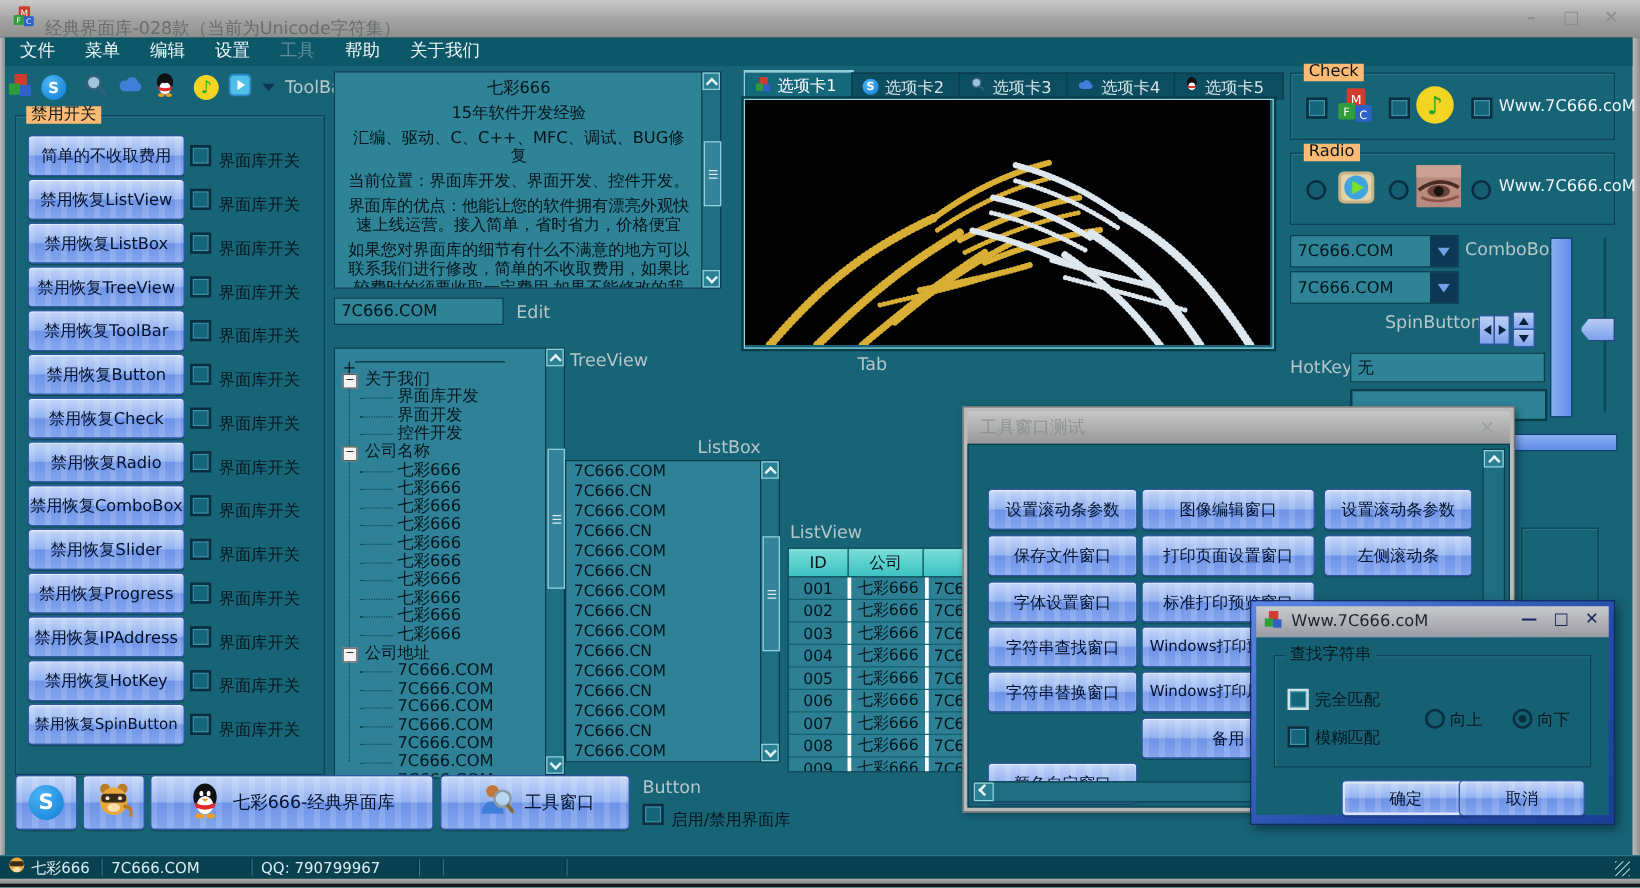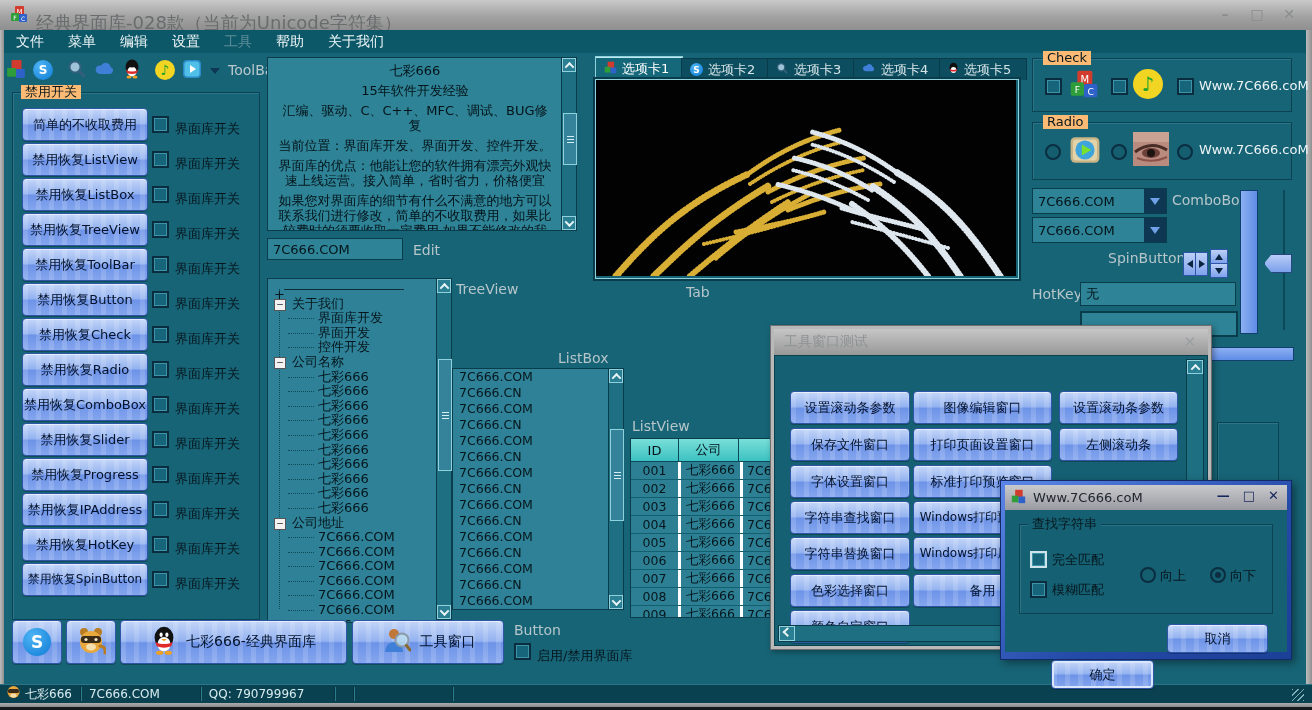--- a/index.html
+++ b/index.html
@@ -113,21 +113,21 @@
     <span class="t-icon">
       <svg width="18" height="18" viewBox="0 0 18 18">
           <rect x="5" y="1" width="9" height="9" rx="1" fill="#d23c2e"></rect>
           <text x="9.5" y="8.5" font-size="7" fill="#fff" text-anchor="middle">M</text>
           <rect x="1" y="8" width="8" height="8" rx="1" fill="#2f9e3a"></rect>
           <text x="5" y="14.5" font-size="6" fill="#fff" text-anchor="middle">F</text>
           <rect x="9" y="9" width="8" height="8" rx="1" fill="#2e62c8"></rect>
           <text x="13" y="15.5" font-size="6" fill="#fff" text-anchor="middle">C</text>
         </svg>
     </span>
-    <span style="font-size:18px;margin-top:16px;">经典界面库-028款（当前为Unicode字符集）</span>
+    <span style="font-size:14px;margin-top:16px;">经典界面库-028款（当前为Unicode字符集）</span>
     <span class="cap-btns">
       <span>–</span>
       <span>□</span>
       <span>✕</span>
     </span>
   </div>
   <div class="abs frame-l"></div>
   <div class="abs frame-r"></div>
   <div class="abs frame-b"></div>
   <div class="abs frame-dark"></div>
@@ -517,21 +517,20 @@
     <div class="twin-title">
       <span>工具窗口测试</span>
       <span class="twin-close">✕</span>
     </div>
     <div class="twin-client" style="height:289px;">
       <div class="btn" style="position:absolute;left:15px;top:35px;width:118px;height:31px;">设置滚动条参数</div>
       <div class="btn" style="position:absolute;left:15px;top:72px;width:118px;height:31px;">保存文件窗口</div>
       <div class="btn" style="position:absolute;left:15px;top:109px;width:118px;height:31px;">字体设置窗口</div>
       <div class="btn" style="position:absolute;left:15px;top:145px;width:118px;height:31px;">字符串查找窗口</div>
       <div class="btn" style="position:absolute;left:15px;top:181px;width:118px;height:31px;">字符串替换窗口</div>
-      <div class="btn" style="position:absolute;left:15px;top:218px;width:118px;height:31px;">色彩选择窗口</div>
       <div class="btn" style="position:absolute;left:15px;top:254px;width:118px;height:31px;">颜色自定窗口</div>
       <div class="btn" style="position:absolute;left:138px;top:35px;width:137px;height:31px;">图像编辑窗口</div>
       <div class="btn" style="position:absolute;left:138px;top:72px;width:137px;height:31px;">打印页面设置窗口</div>
       <div class="btn" style="position:absolute;left:138px;top:109px;width:137px;height:31px;">标准打印预览窗口</div>
       <div class="btn" style="position:absolute;left:138px;top:145px;width:137px;height:31px;font-size:12px;">Windows打印预览窗口</div>
       <div class="btn" style="position:absolute;left:138px;top:181px;width:137px;height:31px;font-size:12px;">Windows打印属性窗口</div>
       <div class="btn" style="position:absolute;left:138px;top:218px;width:137px;height:31px;">备用</div>
       <div class="btn" style="position:absolute;left:284px;top:35px;width:117px;height:31px;">设置滚动条参数</div>
       <div class="btn" style="position:absolute;left:284px;top:72px;width:117px;height:31px;">左侧滚动条</div>
       <div class="sb-v" style="position:absolute;right:3px;top:3px;width:16px;height:283px;">
@@ -566,21 +565,21 @@
         <span class="glabel" style="left:8px;top:-8px;background:#156073;">查找字符串</span>
         <span class="cb lit" style="position:absolute;left:10px;top:26px;"></span>
         <span style="position:absolute;left:32px;top:26px;">完全匹配</span>
         <span class="cb" style="position:absolute;left:10px;top:56px;"></span>
         <span style="position:absolute;left:32px;top:56px;">模糊匹配</span>
         <span class="rad" style="position:absolute;left:120px;top:42px;"></span>
         <span style="position:absolute;left:140px;top:42px;">向上</span>
         <span class="rad on" style="position:absolute;left:190px;top:42px;"></span>
         <span style="position:absolute;left:210px;top:42px;">向下</span>
       </div>
-      <div class="btn focus" style="position:absolute;left:46px;top:114px;width:101px;height:27px;margin-top:36px;">确定</div>
+      <div class="btn focus" style="position:absolute;left:68px;top:114px;width:101px;height:27px;">确定</div>
       <div class="btn" style="position:absolute;left:162px;top:114px;width:99px;height:27px;">取消</div>
     </div>
   </div>
 
   <div class="abs btn" style="left:12px;top:620px;width:48px;height:42px;">
     <span class="ic ic-skype" style="width:28px;height:28px;font-size:17px;">S</span>
   </div>
   <div class="abs btn" style="left:66px;top:620px;width:48px;height:42px;">
     <span class="ic"><svg width="30" height="30" viewBox="0 0 30 30">
           <circle cx="8" cy="6" r="4" fill="#b97c24"></circle>

